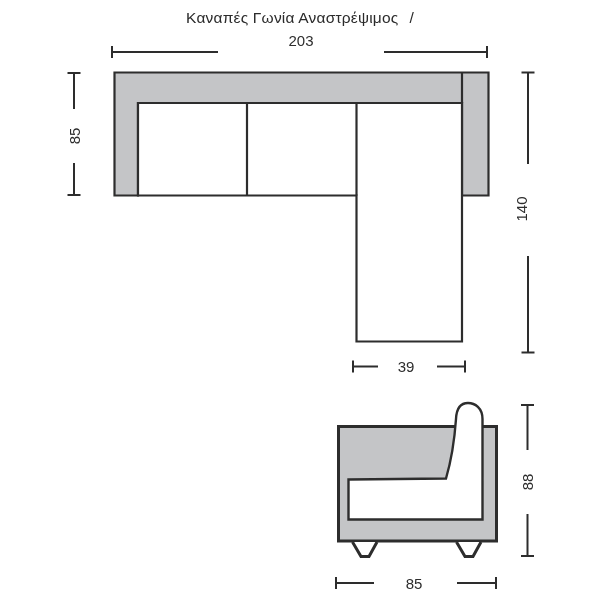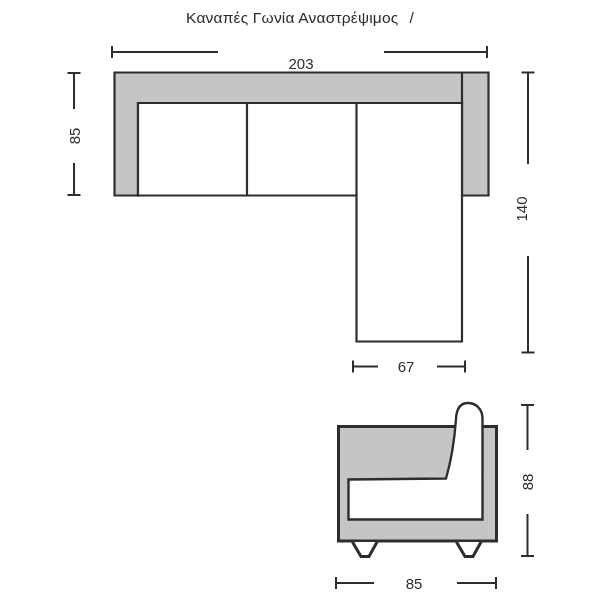--- a/index.html
+++ b/index.html
@@ -121,24 +121,24 @@
     </g>
 
     <g>
       <line class="dim" x1="336" y1="583" x2="374" y2="583"></line>
       <line class="dim" x1="457" y1="583" x2="496" y2="583"></line>
       <line class="dim" x1="336" y1="577" x2="336" y2="589"></line>
       <line class="dim" x1="496" y1="577" x2="496" y2="589"></line>
     </g>
   </svg>
 
-  <div class="dimlabel" style="left:301px;top:63px">203</div>
+  <div class="dimlabel" style="left:301px;top:40px">203</div>
 
   <div class="dimlabel v" style="left:74px;top:136px">85</div>
 
   <div class="dimlabel v" style="left:521px;top:209px">140</div>
 
-  <div class="dimlabel" style="left:406px;top:366px">67</div>
+  <div class="dimlabel" style="left:406px;top:366px">39</div>
 
   <div class="dimlabel v" style="left:527px;top:482px">88</div>
 
   <div class="dimlabel" style="left:414px;top:583px">85</div>
 </div>
 
 </body></html>

